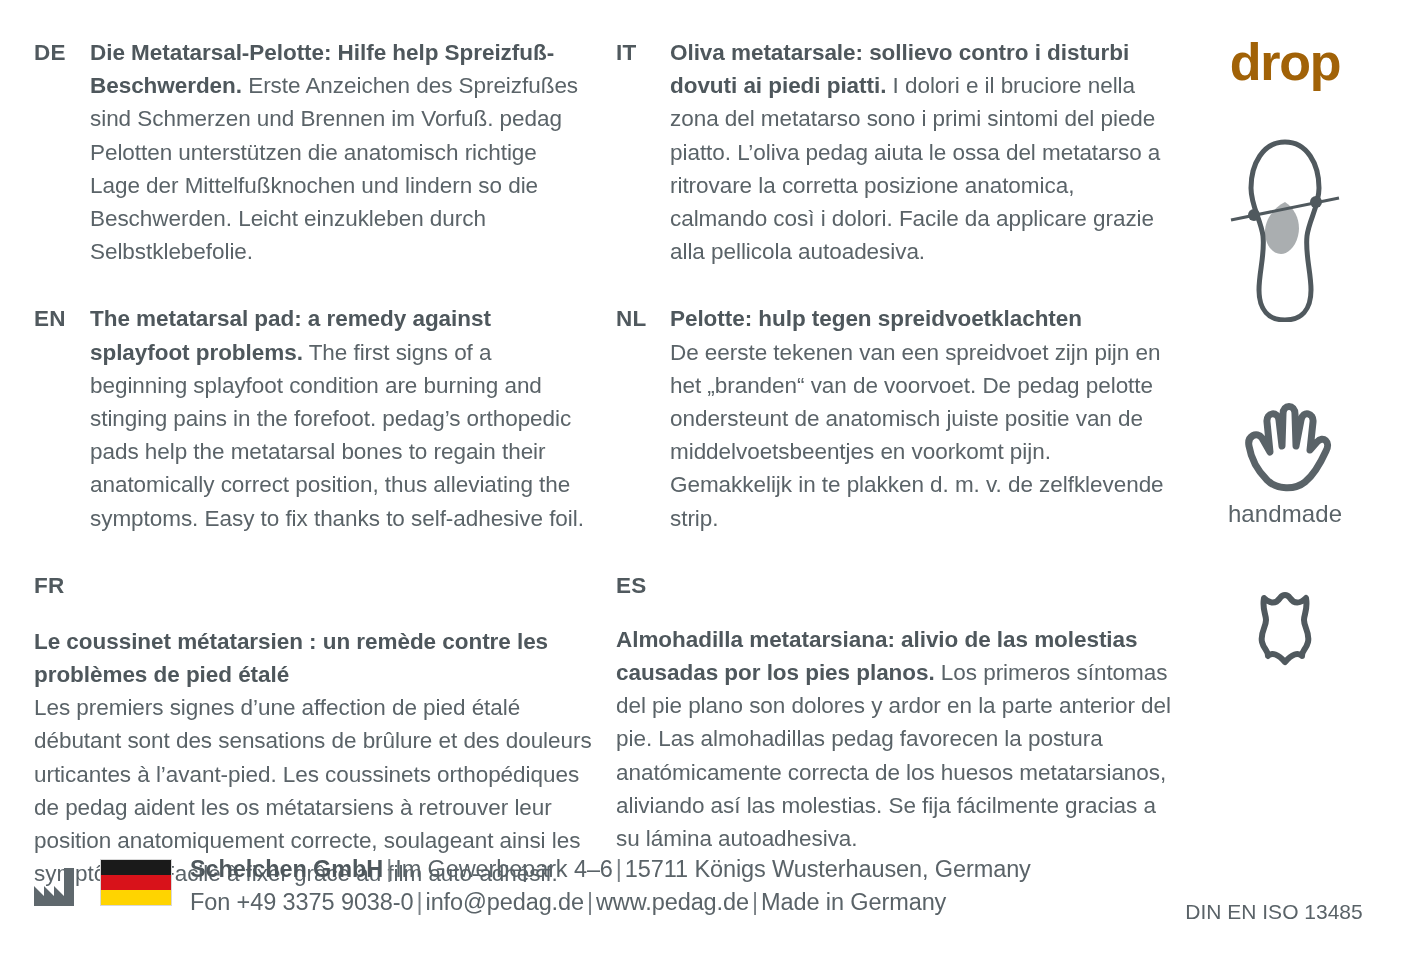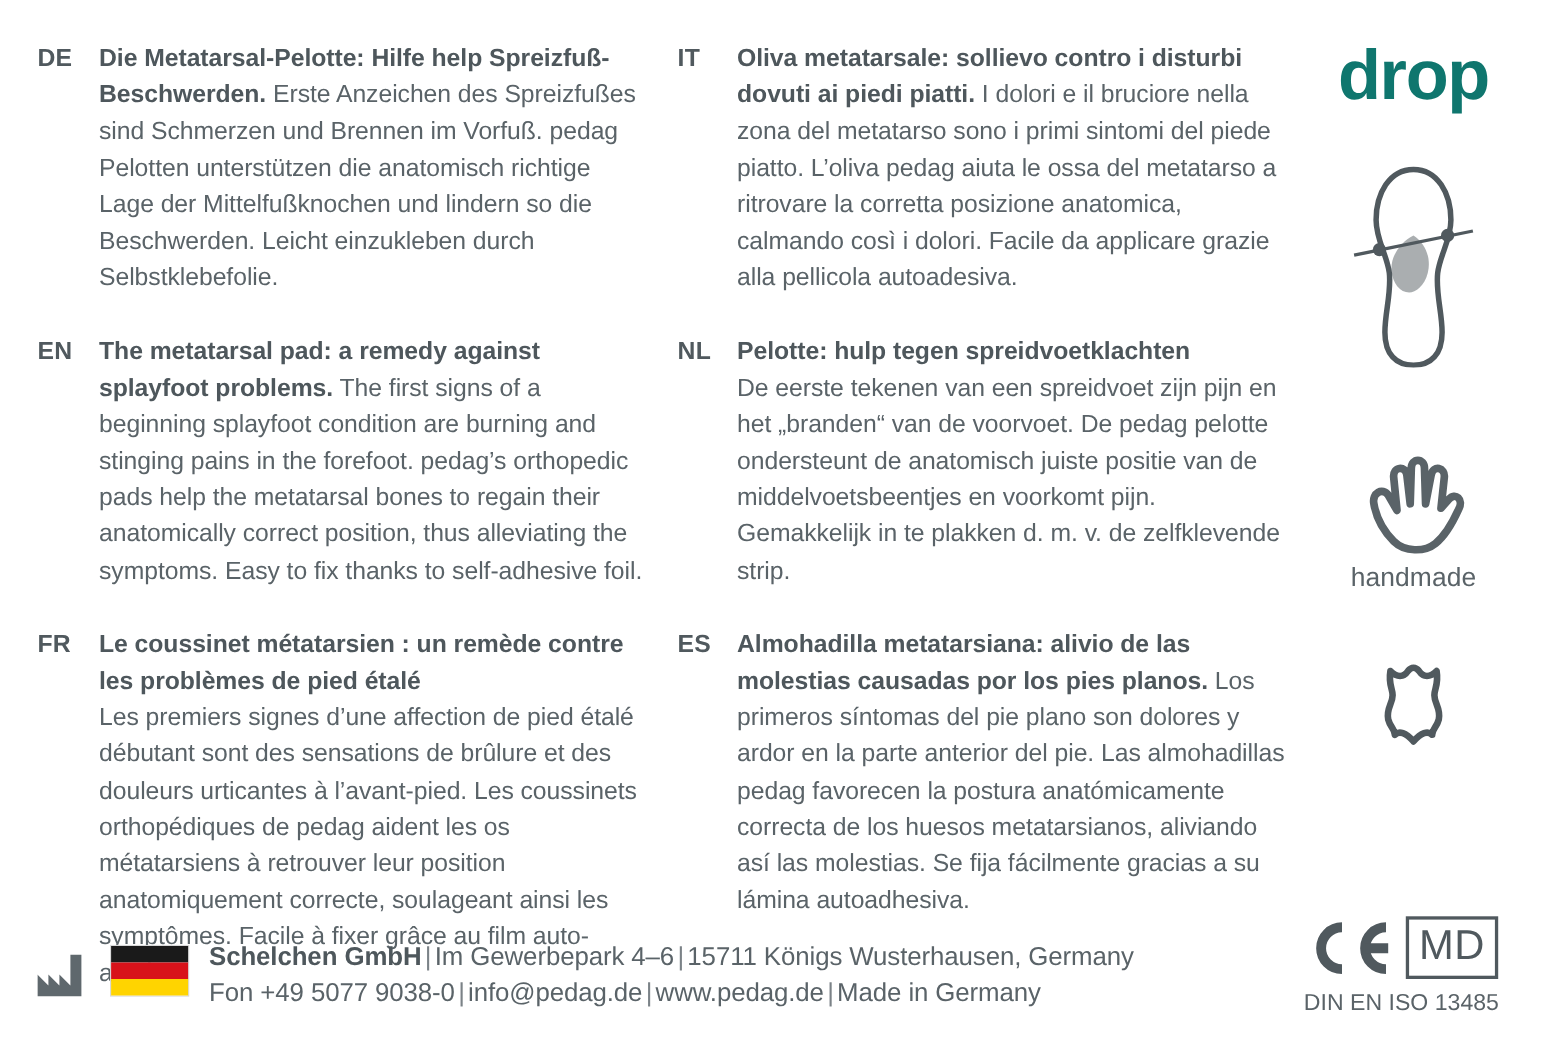--- a/index.html
+++ b/index.html
@@ -30,21 +30,21 @@
     top: 36px;
     left: 34px;
     width: 1140px;
     display: flex;
     gap: 24px;
   }
 
   .col { width: 558px; }
 
   .lang-block { display: flex; margin-bottom: 34px; }
-  .lang-block:last-child { margin-bottom: 0; }
+  .lang-block:last-child { margin-bottom: 0; flex-direction: column; }
 
   .lang-code {
     font-weight: bold;
     font-size: 22.5px;
     line-height: 33px;
     letter-spacing: 0.2px;
     width: 56px;
     flex: 0 0 56px;
     color: #50595e;
   }
@@ -70,24 +70,24 @@
   
   .sidebar {
     position: absolute;
     top: 34px;
     right: 26px;
     width: 212px;
     text-align: center;
   }
 
   .brand-logo {
-    font-size: 64px;
+    font-size: 52px;
     font-weight: bold;
     letter-spacing: -1.2px;
-    color: #0f766e;
+    color: #a16207;
     line-height: 1;
     margin-top: 2px;
   }
 
   .insole-wrap { margin-top: 44px; display: flex; justify-content: center; }
 
   .hand-wrap { margin-top: 78px; display: flex; justify-content: center; }
 
   .handmade-label {
     margin-top: 6px;
@@ -246,47 +246,39 @@
         <path d="M22 12 C28 18 34 18 38 12 C41 8 45 8 48 12 C52 18 58 18 64 12
                  C66 24 62 28 62 34 C62 42 68 46 66 56 C64 64 60 64 60 70
                  C56 66 50 68 43 76 C36 68 30 66 26 70 C26 64 22 64 20 56
                  C18 46 24 42 24 34 C24 28 20 24 22 12 Z" fill="none" stroke="#50595e" stroke-width="6" stroke-linejoin="round"></path>
       </svg>
     </div>
 
   </div>
 
   <div class="cert">
-    <div class="ce-row">
-      <svg width="78" height="50" viewBox="0 0 78 50">
-        <path d="M34 6 A19 19 0 1 0 34 44" fill="none" stroke="#50595e" stroke-width="9"></path>
-        <path d="M74 6 A19 19 0 1 0 74 44" fill="none" stroke="#50595e" stroke-width="9"></path>
-        <line x1="55" y1="25" x2="76" y2="25" stroke="#50595e" stroke-width="9"></line>
-      </svg>
-      <div class="md-box">MD</div>
-    </div>
     <div class="cert-line">DIN EN ISO 13485</div>
   </div>
 
   <div class="footer">
 
     <svg class="factory-icon" width="52" height="44" viewBox="0 0 52 44">
       <path d="M0 44 L0 24 L10 34 L10 24 L20 34 L20 24 L30 34 L30 6 L40 6 L40 44 Z" fill="#5f686d"></path>
     </svg>
 
     <div class="flag">
       <span class="band-black"></span>
       <span class="band-red"></span>
       <span class="band-gold"></span>
     </div>
 
     <div>
       <div class="footer-text">
         <b>Schelchen GmbH</b><span class="sep">|</span><span>Im Gewerbepark 4–6</span><span class="sep">|</span><span>15711 Königs Wusterhausen, Germany</span>
       </div>
       <div class="footer-text">
-        <span>Fon +49 5077 9038-0</span><span class="sep">|</span><span>info@pedag.de</span><span class="sep">|</span><span>www.pedag.de</span><span class="sep">|</span><span>Made in Germany</span>
+        <span>Fon +49 3375 9038-0</span><span class="sep">|</span><span>info@pedag.de</span><span class="sep">|</span><span>www.pedag.de</span><span class="sep">|</span><span>Made in Germany</span>
       </div>
     </div>
 
   </div>
 
 </div>
 
 </body></html>

